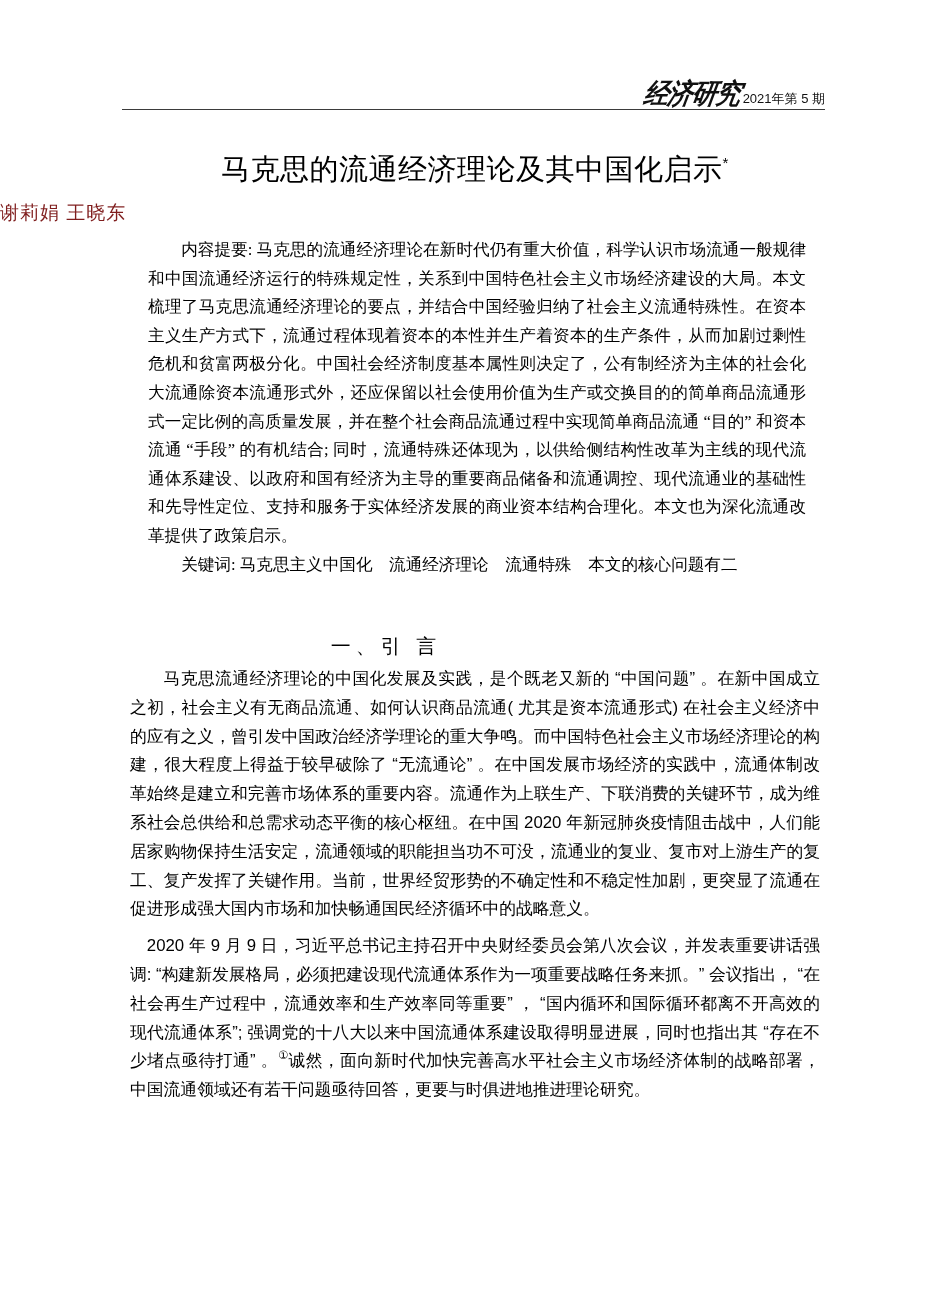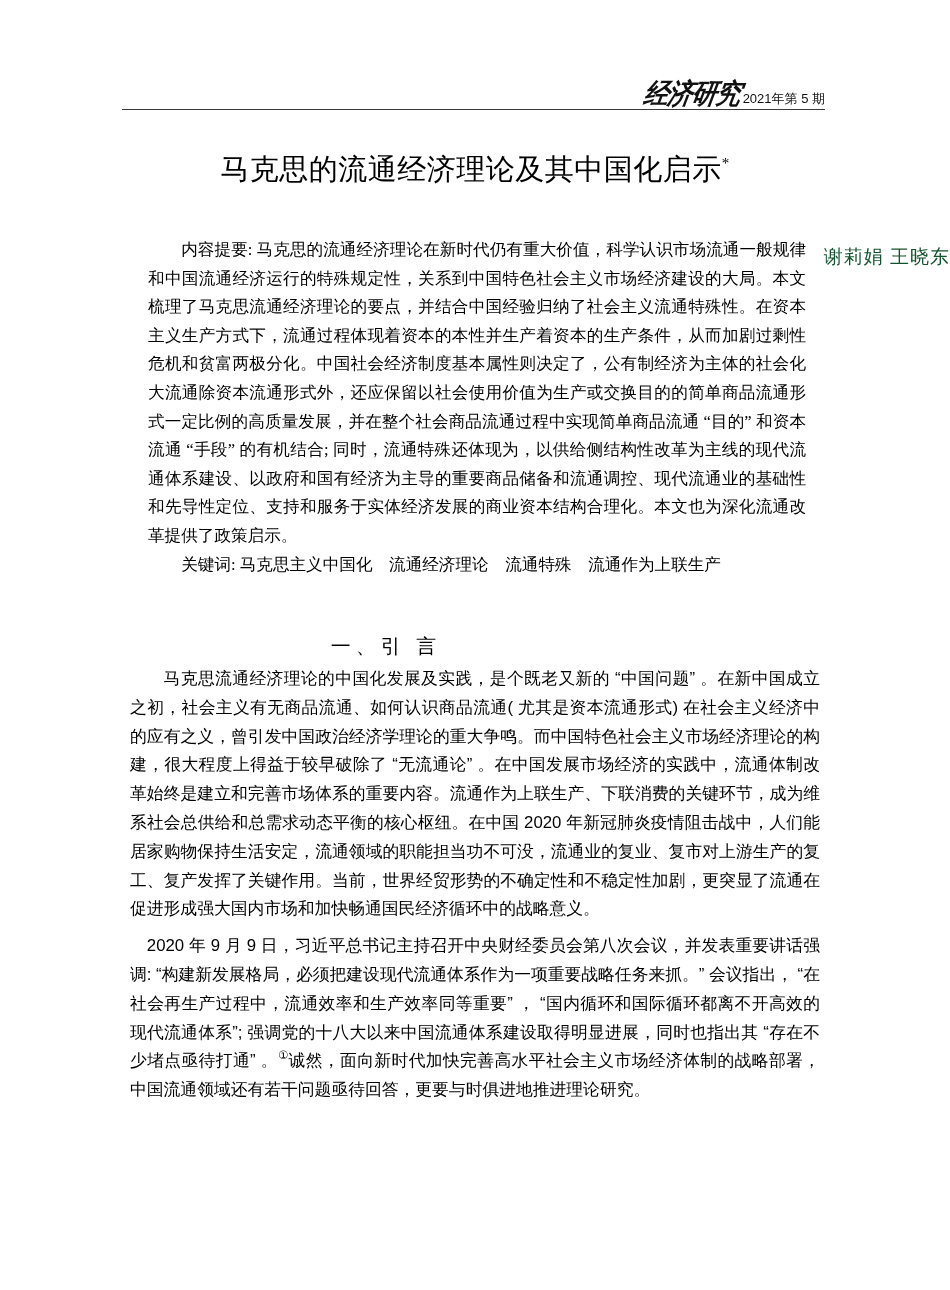--- a/index.html
+++ b/index.html
@@ -68,37 +68,35 @@
     position: absolute;
     left: 0;
     top: 133px;
     width: 950px;
     text-align: center;
     font-size: 29px;
     font-weight: 400;
     letter-spacing: 0.5px;
     line-height: 1.2;
     color: #000;
-    font-family: Liberation Serif, serif;
   }
   .title sup {
     font-size: 15px;
     vertical-align: super;
     line-height: 0;
   }
   .authors {
     position: absolute;
     left: 0;
     top: 200px;
     width: 950px;
-    text-align: right;
+    text-align: left;
     font-size: 19px;
     letter-spacing: 1px;
-    color: #14532d;
-    margin-top: 44px;
+    color: #7f1d1d;
   }
 
   
   .abstract-block {
     position: absolute;
     left: 148px;
     top: 236px;
     width: 658px;
     font-size: 16.6px;
     line-height: 28.6px;
@@ -169,21 +167,21 @@
   </div>
 
   <h1 class="title">
     <span>马克思的流通经济理论及其中国化启示</span><sup>*</sup>
   </h1>
 
   <div class="authors">谢莉娟 王晓东</div>
 
   <div class="abstract-block">
     <p class="ind">内容提要: 马克思的流通经济理论在新时代仍有重大价值，科学认识市场流通一般规律和中国流通经济运行的特殊规定性，关系到中国特色社会主义市场经济建设的大局。本文梳理了马克思流通经济理论的要点，并结合中国经验归纳了社会主义流通特殊性。在资本主义生产方式下，流通过程体现着资本的本性并生产着资本的生产条件，从而加剧过剩性危机和贫富两极分化。中国社会经济制度基本属性则决定了，公有制经济为主体的社会化大流通除资本流通形式外，还应保留以社会使用价值为生产或交换目的的简单商品流通形式一定比例的高质量发展，并在整个社会商品流通过程中实现简单商品流通 “目的” 和资本流通 “手段” 的有机结合; 同时，流通特殊还体现为，以供给侧结构性改革为主线的现代流通体系建设、以政府和国有经济为主导的重要商品储备和流通调控、现代流通业的基础性和先导性定位、支持和服务于实体经济发展的商业资本结构合理化。本文也为深化流通改革提供了政策启示。</p>
-    <p class="ind keywords">关键词: 马克思主义中国化　流通经济理论　流通特殊　流通作为上联生产</p>
+    <p class="ind keywords">关键词: 马克思主义中国化　流通经济理论　流通特殊　本文的核心问题有二</p>
   </div>
 
   <h2 class="section-head">一、引 言</h2>
 
   <div class="body-text">
     <p>马克思流通经济理论的中国化发展及实践，是个既老又新的 “中国问题” 。在新中国成立之初，社会主义有无商品流通、如何认识商品流通( 尤其是资本流通形式) 在社会主义经济中的应有之义，曾引发中国政治经济学理论的重大争鸣。而中国特色社会主义市场经济理论的构建，很大程度上得益于较早破除了 “无流通论” 。在中国发展市场经济的实践中，流通体制改革始终是建立和完善市场体系的重要内容。流通作为上联生产、下联消费的关键环节，成为维系社会总供给和总需求动态平衡的核心枢纽。在中国 2020 年新冠肺炎疫情阻击战中，人们能居家购物保持生活安定，流通领域的职能担当功不可没，流通业的复业、复市对上游生产的复工、复产发挥了关键作用。当前，世界经贸形势的不确定性和不稳定性加剧，更突显了流通在促进形成强大国内市场和加快畅通国民经济循环中的战略意义。</p>
     <p class="half-ind"><span>2020 年 9 月 9 日，习近平总书记主持召开中央财经委员会第八次会议，并发表重要讲话强调: “构建新发展格局，必须把建设现代流通体系作为一项重要战略任务来抓。” 会议指出， “在社会再生产过程中，流通效率和生产效率同等重要” ， “国内循环和国际循环都离不开高效的现代流通体系”; 强调党的十八大以来中国流通体系建设取得明显进展，同时也指出其 “存在不少堵点亟待打通” 。</span><span class="fn-mark">①</span><span>诚然，面向新时代加快完善高水平社会主义市场经济体制的战略部署，中国流通领域还有若干问题亟待回答，更要与时俱进地推进理论研究。</span></p>
   </div>
 
 </div>

